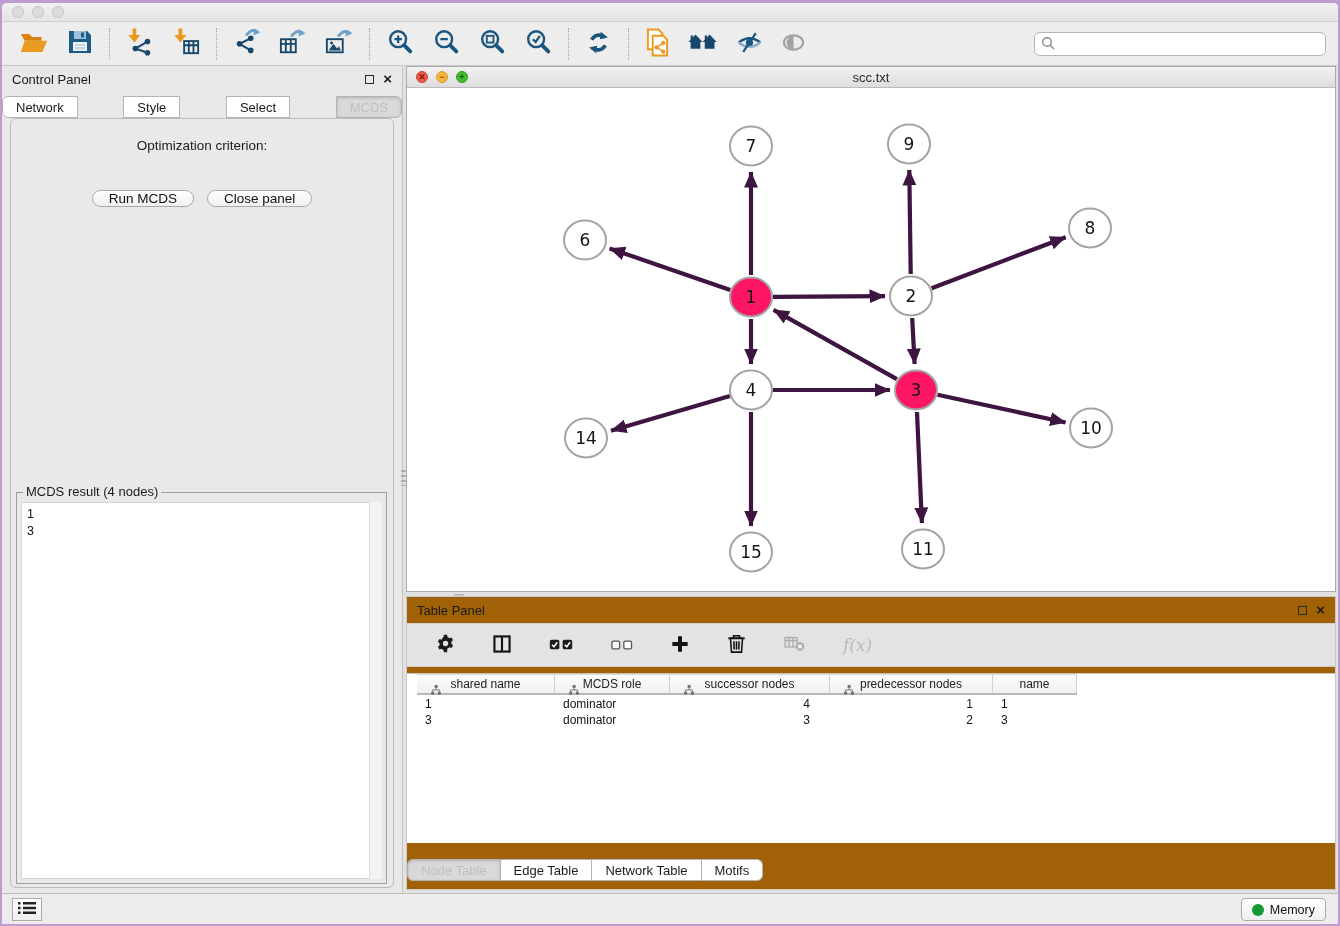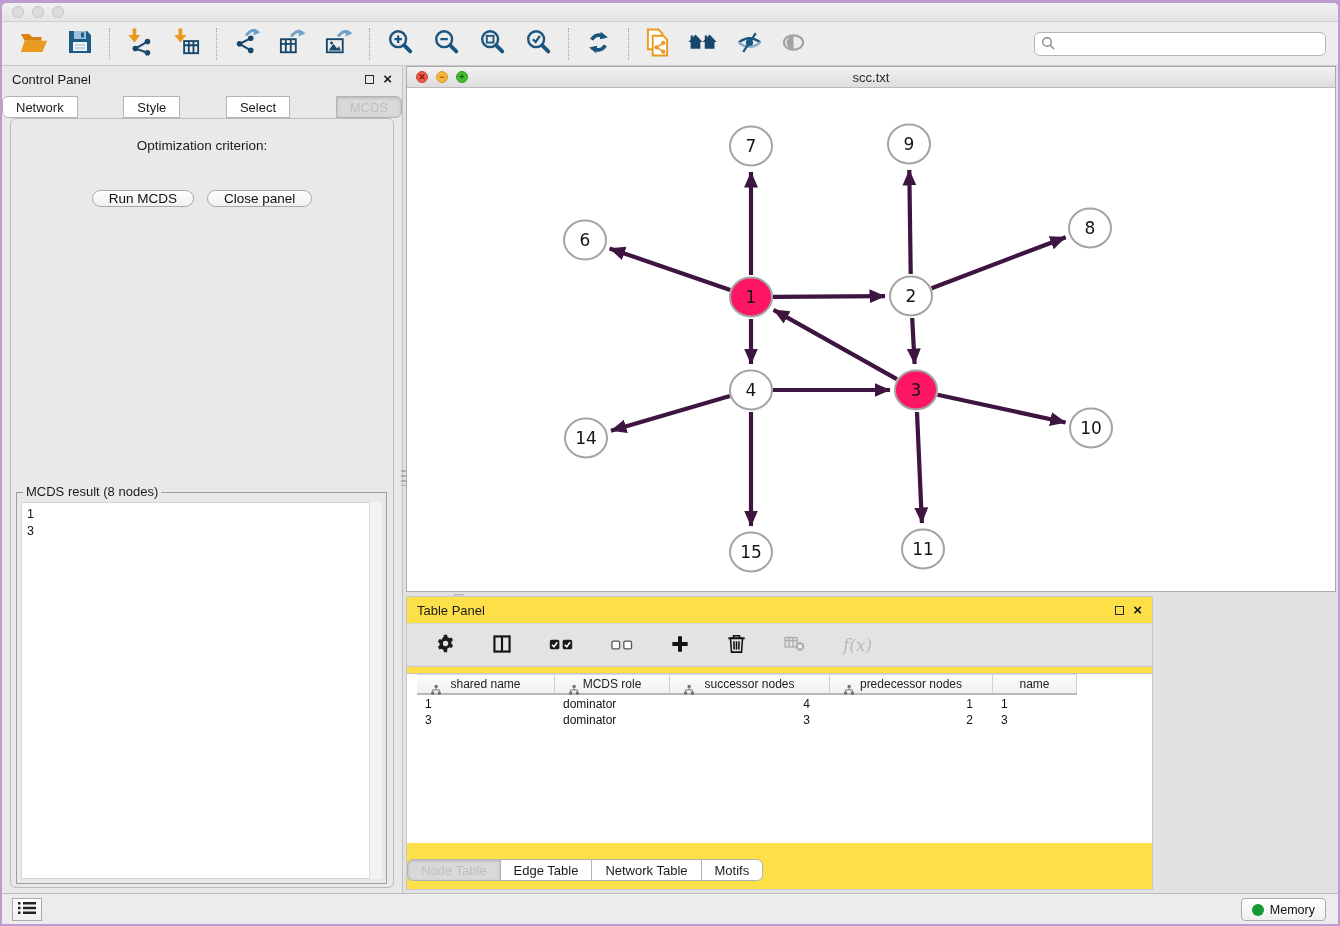--- a/index.html
+++ b/index.html
@@ -88,22 +88,22 @@
     display:flex; align-items:center; justify-content:center; cursor:pointer; line-height:1; }
   .mac-red   { background:#EC5C49; border:1px solid #CE4434; color:#7E1408; }
   .mac-yel   { background:#F6B43E; border:1px solid #DC9B2B; color:#8A5D05; }
   .mac-grn   { background:#46BA33; border:1px solid #349B24; color:#0E5A07; }
   .net-title { position:absolute; left:0; right:0; text-align:center; font-size:13px; color:#2b2b2b; }
   .canvas { position:absolute; left:0; top:21px; right:0; bottom:0; background:#fff; }
   .h-grip { position:absolute; left:452px; top:527.5px; width:10px; height:5px;
     background:#CFCFCF; border:1px solid #B5B5B5; cursor:row-resize; }
 
   
-  .table-panel { position:absolute; left:404px; top:530px; width:747px; height:294px;
-    background:#fde047; border:1px solid #C9C9C9; }
+  .table-panel { position:absolute; left:404px; top:530px; width:930px; height:294px;
+    background:#a16207; border:1px solid #C9C9C9; }
   .tp-toolbar { position:absolute; left:0; right:0; top:26px; height:44px;
     background:#E3E3E3; border-top:1px solid #D2D2D2; border-bottom:1px solid #CACACA;
     display:flex; align-items:center; padding:0 10px; }
   .tp-btn { background:none; border:none; margin:0 19px; cursor:pointer; display:flex;
     align-items:center; justify-content:center; height:36px; }
   .fx { font-family:"DejaVu Serif", serif; font-style:italic; color:#B9B9B9; font-size:17px; }
   .table-area { position:absolute; left:0; right:0; top:76px; height:170px; background:#fff;
     border-top:1px solid #C4C4C4; }
   .thead { display:flex; margin-left:10px; border-bottom:2px solid #B9B9B9; height:21px;
     background:linear-gradient(#FDFDFD,#F0F0F0); width:660px; border-top:1px solid #DDD; }
@@ -337,21 +337,21 @@
           <div class="tab">Select</div>
           <div class="tab active">MCDS</div>
         </div>
       <div class="cp-body">
         <div class="opt-label">Optimization criterion:</div>
         <div class="cp-buttons">
           <button class="btn">Run MCDS</button>
           <button class="btn">Close panel</button>
         </div>
         <div class="result-group">
-          <span class="result-legend">MCDS result (8 nodes)</span>
+          <span class="result-legend">MCDS result (4 nodes)</span>
           <div class="result-area" id="result-area">
               <div>1</div>
               <div>3</div>
             </div>
           <div class="result-scrollbar" style="top:9px;right:4px;height:calc(100% - 13px);"></div>
         </div>
       </div>
     </div>
     <div class="v-grip"></div>
 

